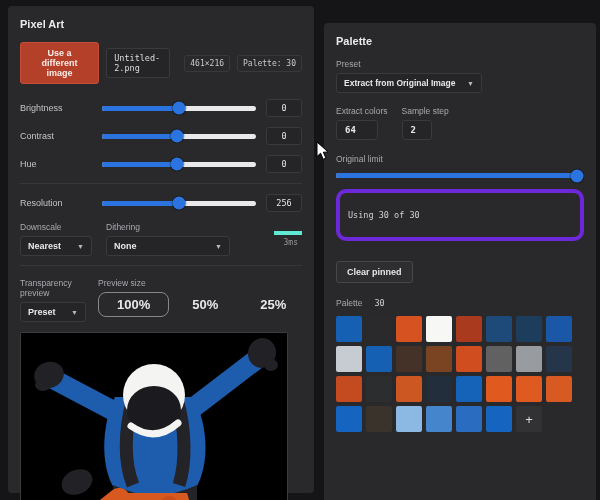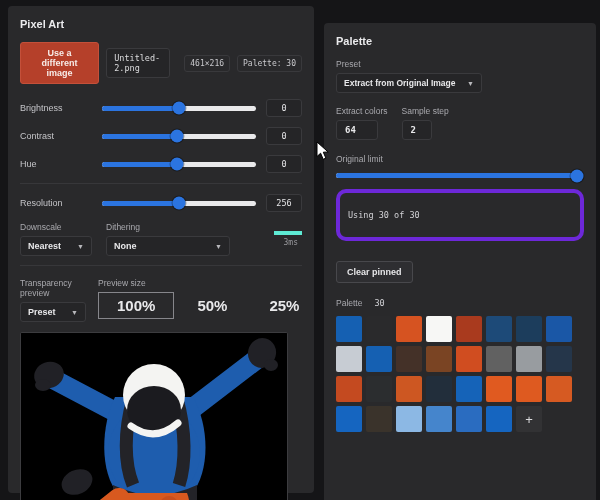--- a/index.html
+++ b/index.html
@@ -40,22 +40,22 @@
   .select{display:flex;align-items:center;justify-content:space-between;gap:8px;background:#252527;
     border:1px solid #3a3a3d;border-radius:3px;padding:4px 7px;font-size:9px;font-weight:bold;color:#e8e8ea;cursor:pointer;}
   .chevron{font-size:7px;color:#b8b8bc;line-height:1;}
   .selects-row{display:flex;gap:14px;align-items:center;margin-top:4px;}
   .timing{margin-left:auto;font-family:"DejaVu Sans Mono",monospace;font-size:8px;color:#98989d;
     border-top:4px solid #5eead4;padding:3px 4px 0 10px;}
 
   
   .transp-row{display:flex;gap:12px;align-items:flex-start;margin-top:12px;}
   .size-btns{display:flex;align-items:center;gap:4px;}
-  .size-btn{background:transparent;border:1px solid transparent;border-radius:0;color:#e9e9eb;
-    font-size:15px;font-weight:bold;padding:4px 18px;cursor:pointer;font-family:"Liberation Sans",sans-serif;}
+  .size-btn{background:transparent;border:1px solid transparent;border-radius:8px;color:#e9e9eb;
+    font-size:13px;font-weight:bold;padding:4px 18px;cursor:pointer;font-family:"Liberation Sans",sans-serif;}
   .size-btn.selected{border-color:#86868b;}
 
   
   .preview{margin-top:10px;width:266px;height:218px;background:#000;border:1px solid #3c3c3f;border-radius:2px;overflow:hidden;}
   .preview svg{display:block;width:100%;height:100%;}
 
   
   .preset-row{display:flex;align-items:center;gap:18px;margin-top:4px;}
   .btn-ghost{background:#2e2e31;border:1px solid #48484c;color:#e6e6e8;font-size:9px;font-weight:bold;
     padding:5px 10px;border-radius:3px;cursor:pointer;font-family:"Liberation Sans",sans-serif;}

